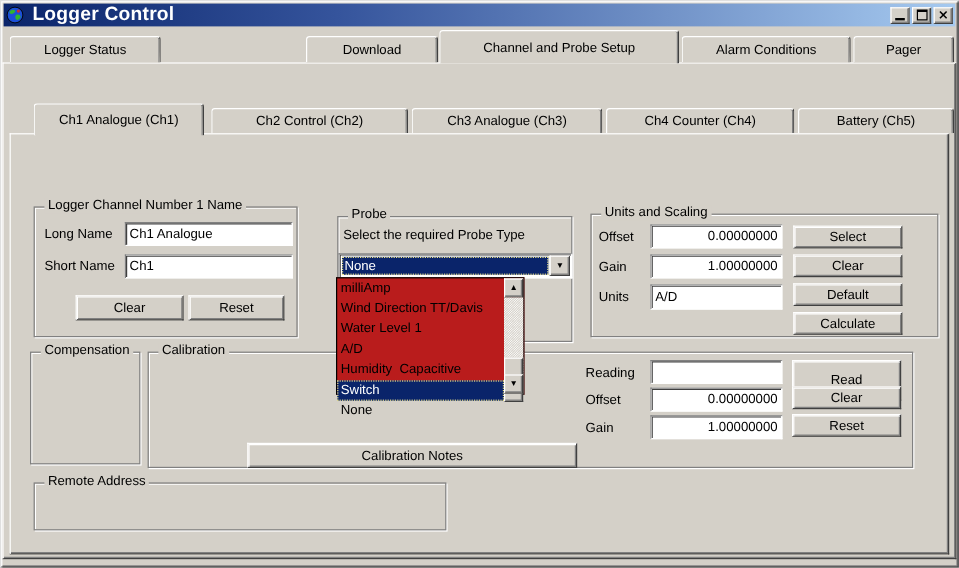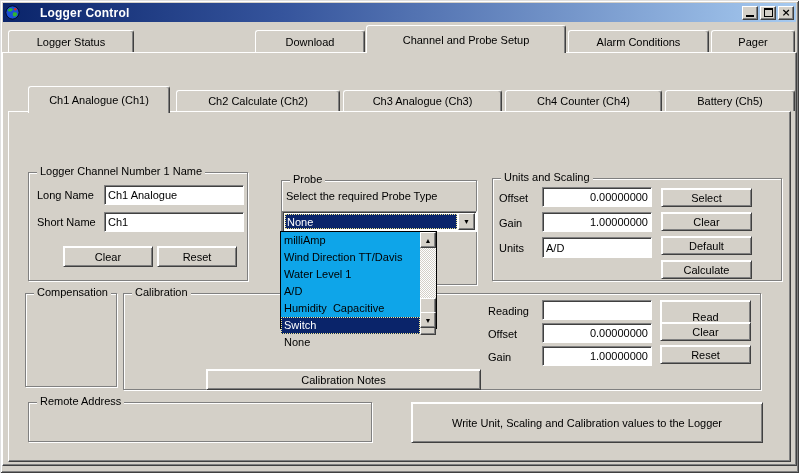--- a/index.html
+++ b/index.html
@@ -11,21 +11,21 @@
     box-shadow: inset 1px 1px 0 #dfdfdf, inset -1px -1px 0 #404040,
                 inset 2px 2px 0 #ffffff, inset -2px -2px 0 #808080;
   }
 
   
   .titlebar {
     position:absolute; left:3px; top:3px; right:3px; height:19px;
     background:linear-gradient(to right,#0a246a 0%, #35549c 35%, #7293c8 70%, #a6caf0 100%);
     display:flex; align-items:center; padding:0 2px;
   }
-  .titlebar .title { color:#fff; font-weight:bold; font-size:12px; margin-left:20px; letter-spacing:0.2px; }
+  .titlebar .title { color:#fff; font-weight:bold; font-size:16px; margin-left:7px; letter-spacing:0.2px; }
   .globe { width:15px; height:15px; display:inline-block; }
   .winbtns { margin-left:auto; display:flex; gap:2px; align-items:center; }
   .wbtn {
     width:16px; height:14px; background:#d4d0c8; display:flex; align-items:center; justify-content:center;
     border:1px solid; border-color:#ffffff #404040 #404040 #ffffff;
     box-shadow: inset -1px -1px 0 #808080; cursor:default;
   }
   .glyph-min { width:8px; height:2px; background:#000; margin-top:7px; }
   .glyph-max { width:9px; height:9px; border:1px solid #000; border-top:2px solid #000; }
   .glyph-close { font-weight:bold; font-size:11px; line-height:10px; font-family:"DejaVu Sans", sans-serif; }
@@ -81,21 +81,21 @@
   .combo-text {
     position:absolute; left:2px; top:2px; right:19px; bottom:2px; background:#0a246a; color:#fff;
     display:flex; align-items:center; padding-left:2px; outline:1px dotted #f0e68c; outline-offset:-1px;
   }
   .combo-btn {
     position:absolute; right:1px; top:1px; width:17px; height:17px; background:#d4d0c8;
     border:1px solid; border-color:#ffffff #404040 #404040 #ffffff; box-shadow: inset -1px -1px 0 #808080;
     display:flex; align-items:center; justify-content:center; font-size:7px;
   }
   .droplist {
-    position:absolute; left:280px; top:231px; width:157px; height:98px; background:#0ea5e9;
+    position:absolute; left:280px; top:231px; width:157px; height:98px; background:#b91c1c;
     border:1px solid #000; z-index:30;
   }
   .li { height:17px; line-height:17px; padding-left:3px; margin-right:16px; white-space:pre; overflow:hidden; cursor:default; }
   .li.sel { background:#0a246a; color:#fff; outline:1px dotted #f0e68c; outline-offset:-1px; }
   .sbar { position:absolute; top:0; right:0; bottom:0; width:16px; }
   .sbtn {
     position:absolute; left:0; width:16px; height:16px; background:#d4d0c8;
     border:1px solid; border-color:#ffffff #404040 #404040 #ffffff; box-shadow: inset -1px -1px 0 #808080;
     display:flex; align-items:center; justify-content:center; font-size:7px;
   }
@@ -155,21 +155,21 @@
       <span>Alarm Conditions</span>
     </div>
   <div class="tab row1" style="left:711px;width:84px;">
       <span>Pager</span>
     </div>
 
   <div class="tab row2 active" style="left:28px;width:142px;">
       <span>Ch1 Analogue (Ch1)</span>
     </div>
   <div class="tab row2" style="left:176px;width:164px;">
-      <span>Ch2 Calculate (Ch2)</span>
+      <span>Ch2 Control (Ch2)</span>
     </div>
   <div class="tab row2" style="left:343px;width:159px;">
       <span>Ch3 Analogue (Ch3)</span>
     </div>
   <div class="tab row2" style="left:505px;width:157px;">
       <span>Ch4 Counter (Ch4)</span>
     </div>
   <div class="tab row2" style="left:665px;width:130px;">
       <span>Battery (Ch5)</span>
     </div>
@@ -224,21 +224,20 @@
     <span class="lbl" style="left:364px;top:57px;">Gain</span>
     <input class="inp num" style="left: 418px; top: 52px; width: 110px; height: 20px;" value="1.00000000">
     <div class="btn" style="left:536px;top:51px;width:91px;height:19px;">Reset</div>
     <div class="btn" style="left:82px;top:75px;width:275px;height:21px;">Calibration Notes</div>
   </div>
 
   <div class="group" style="left:28px;top:402px;width:344px;height:40px;">
     <span class="gcap">Remote Address</span>
   </div>
 
-  <div class="btn" style="left:411px;top:402px;width:352px;height:41px;">Write Unit, Scaling and Calibration values to the Logger</div>
 
   <div class="droplist">
     <div class="li">milliAmp</div>
     <div class="li">Wind Direction TT/Davis</div>
     <div class="li">Water Level 1</div>
     <div class="li">A/D</div>
     <div class="li">Humidity  Capacitive</div>
     <div class="li sel">Switch</div>
     <div class="li">None</div>
     <div class="sbar">

